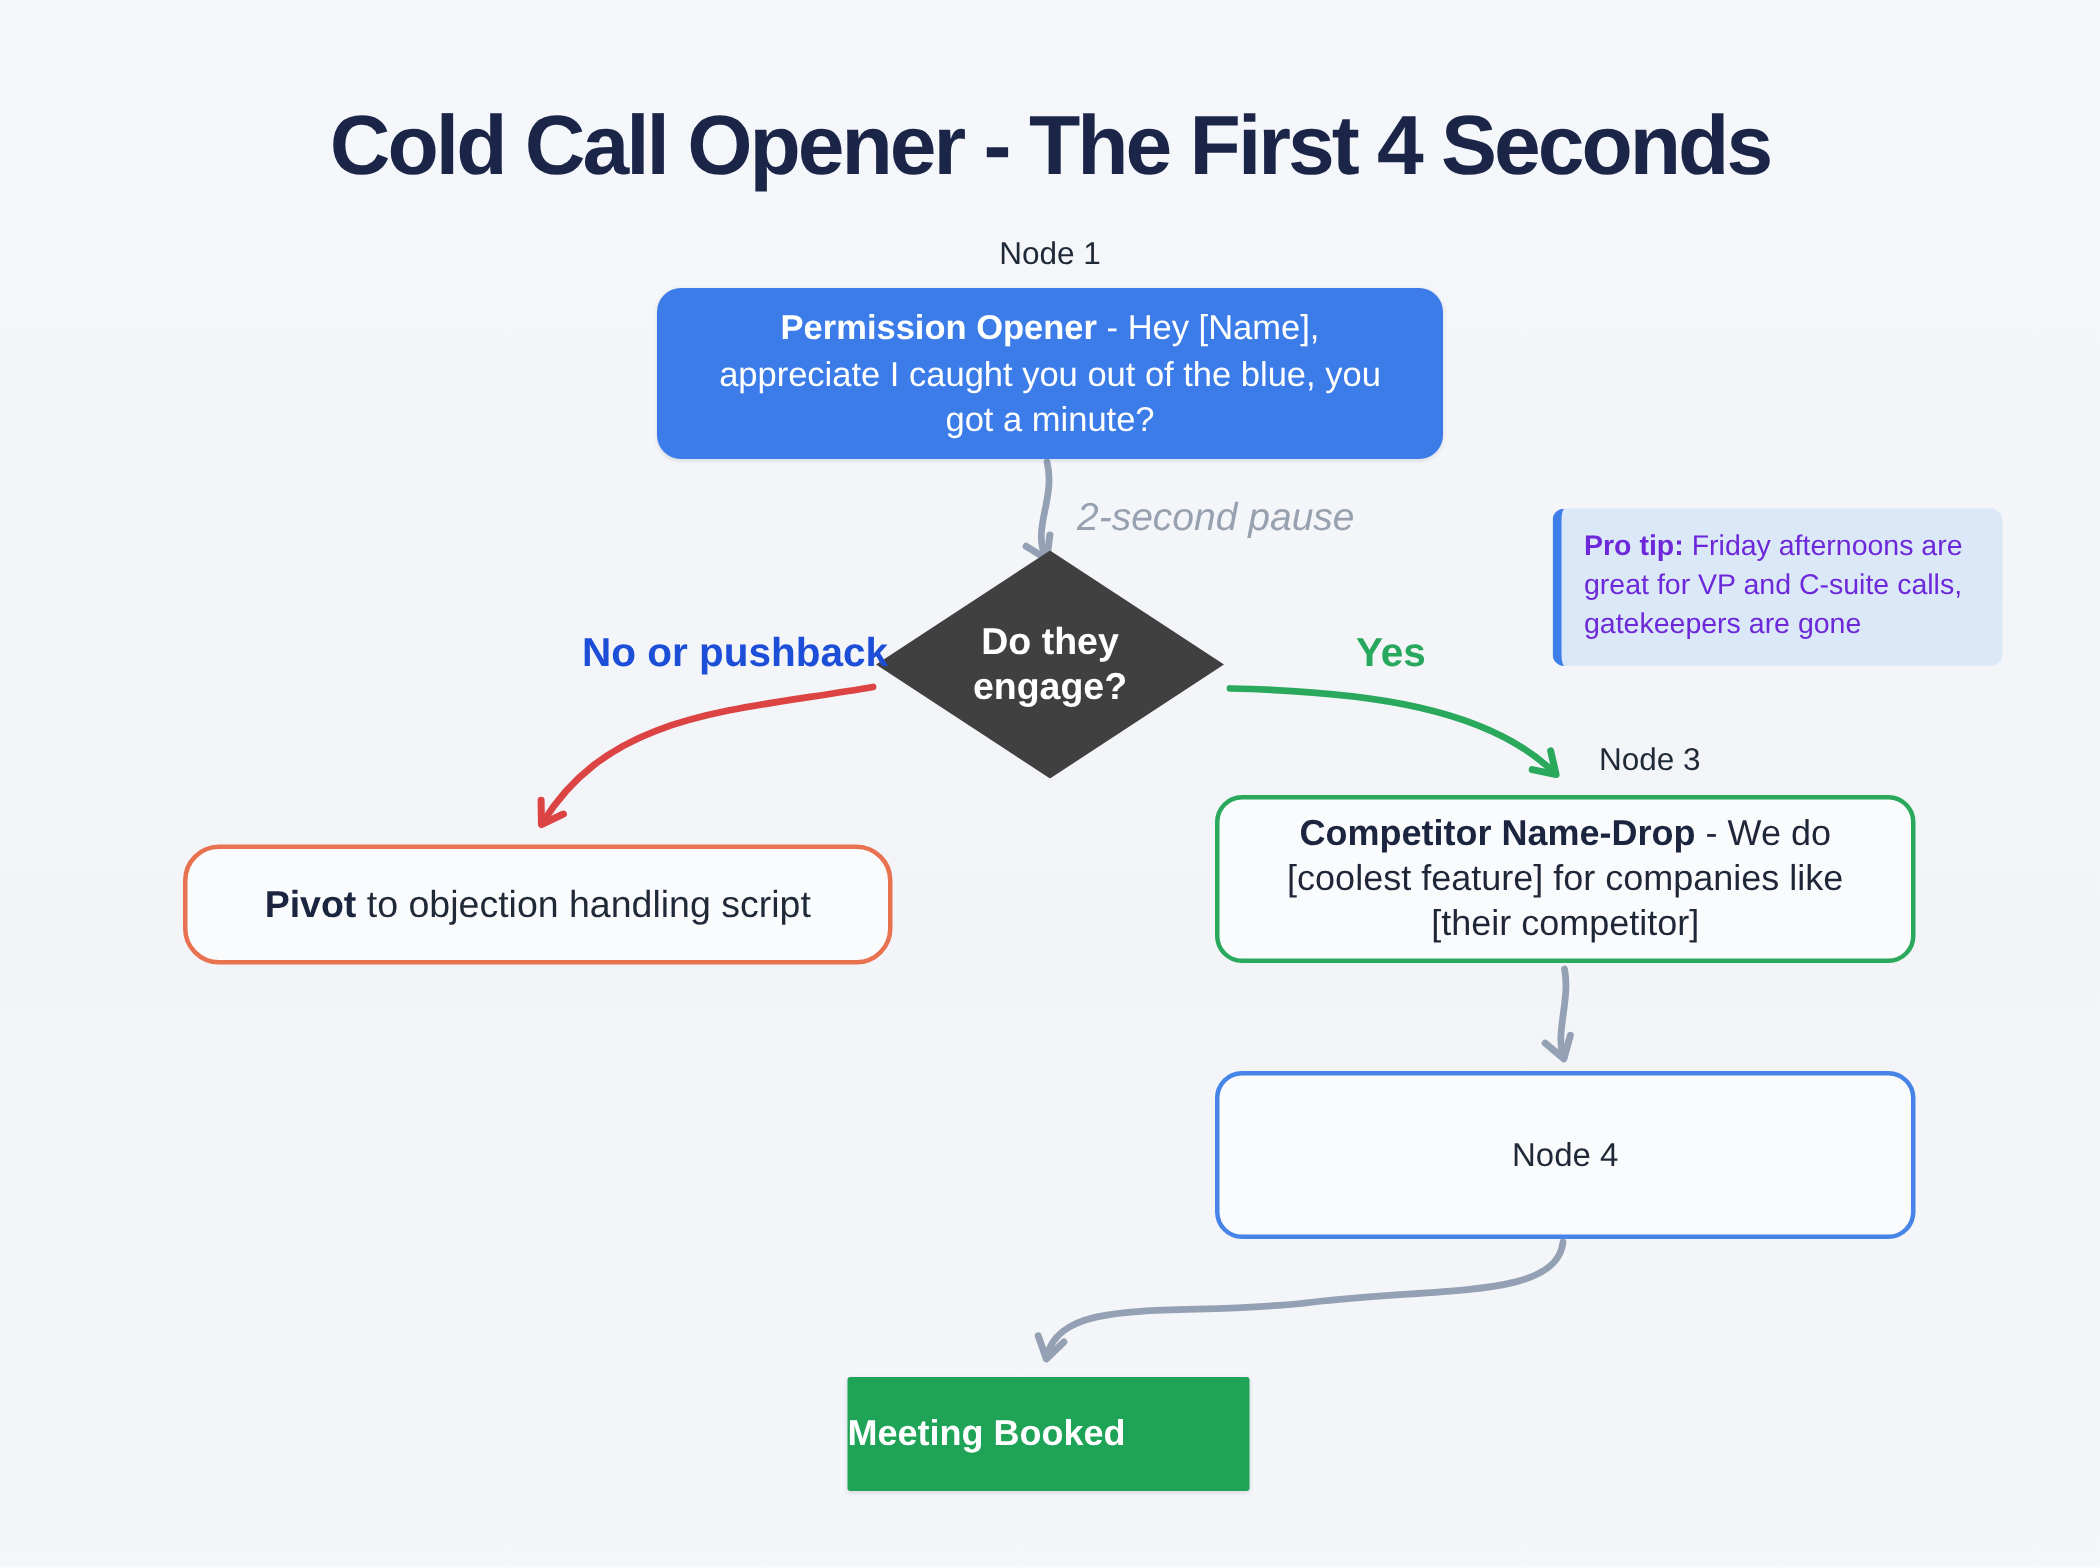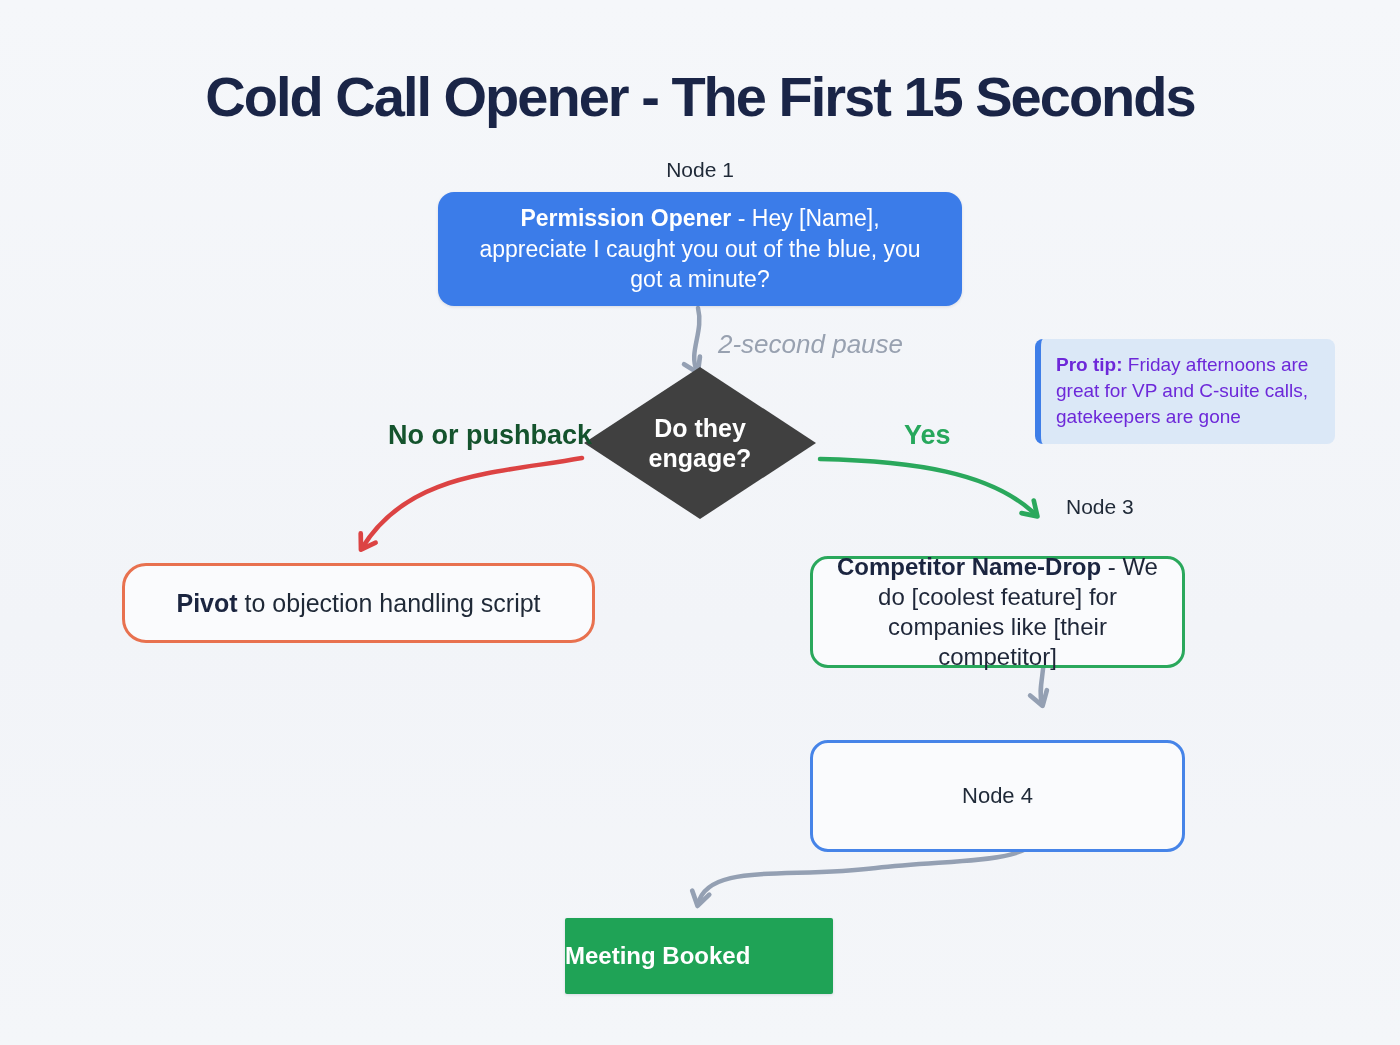--- a/index.html
+++ b/index.html
@@ -68,47 +68,46 @@
     width: 140px;
     text-align: center;
     color: #ffffff;
     font-size: 25px;
     font-weight: 700;
     line-height: 1.22;
   }
 
   
   .branch-label { font-size: 27px; font-weight: 700; }
-  .branch-no  { left: 388px; top: 420px; color: #14532d; }
+  .branch-no  { left: 388px; top: 420px; color: #1d4ed8; }
   .branch-yes { left: 904px; top: 420px; color: #27a85c; }
 
   
   .pivot-box {
     left: 122px; top: 563px; width: 473px; height: 80px;
     background: #fafbfd;
     border: 3.5px solid #e8714f;
     border-radius: 24px;
     display: flex; align-items: center; justify-content: center;
     font-size: 25px;
     color: #1f2937;
   }
   .pivot-box .b { font-weight: 700; color: #1b2540; }
 
   
   .outline-box {
-    width: 375px; height: 112px;
+    width: 467px; height: 112px;
     background: #fafbfd;
     border-radius: 18px;
     display: flex; flex-direction: column; align-items: center; justify-content: center;
     text-align: center;
     font-size: 24px;
     line-height: 1.25;
     color: #1e2638;
     padding: 8px 22px;
-    margin-top: 26px;
   }
   .outline-box .b { font-weight: 700; color: #1b2540; }
   .node3-box { left: 810px; top: 530px; border: 3.5px solid #2aa85c; }
   .node4-box { left: 810px; top: 714px; border: 3.5px solid #4684e8; gap: 15px; }
   .node4-box .inner-label { font-size: 22px; color: #1f2937; }
 
   
   .meeting-box {
     left: 565px; top: 918px; width: 268px; height: 76px;
     background: #1fa356;
@@ -161,21 +160,21 @@
 
   <path d="M 582,458 C 490,474 408,474 362,548" fill="none" stroke="#dc4343" stroke-width="4.5" stroke-linecap="round" marker-end="url(#head-red)"></path>
 
   <path d="M 820,459 C 912,461 992,472 1036,515" fill="none" stroke="#2aa85c" stroke-width="4.5" stroke-linecap="round" marker-end="url(#head-green)"></path>
 
   <path d="M 1043,646 C 1047,666 1037,688 1042,704" fill="none" stroke="#94a0b3" stroke-width="4.5" stroke-linecap="round" marker-end="url(#head-gray)"></path>
 
   <path d="M 1042,828 C 1038,866 960,858 876,868 C 788,879 708,862 698,904" fill="none" stroke="#94a0b3" stroke-width="4.5" stroke-linecap="round" marker-end="url(#head-gray)"></path>
 </svg>
 
-<h1 class="abs page-title">Cold Call Opener - The First 15 Seconds</h1>
+<h1 class="abs page-title">Cold Call Opener - The First 4 Seconds</h1>
 
 <div class="abs node-label label-node1">Node 1</div>
 
 <div class="abs node1-box">
   <div><span class="b">Permission Opener</span><span> - Hey [Name], appreciate I caught you out of the blue, you got a minute?</span></div>
 </div>
 
 <div class="abs pause-label">2-second pause</div>
 
 <div class="abs decision">

